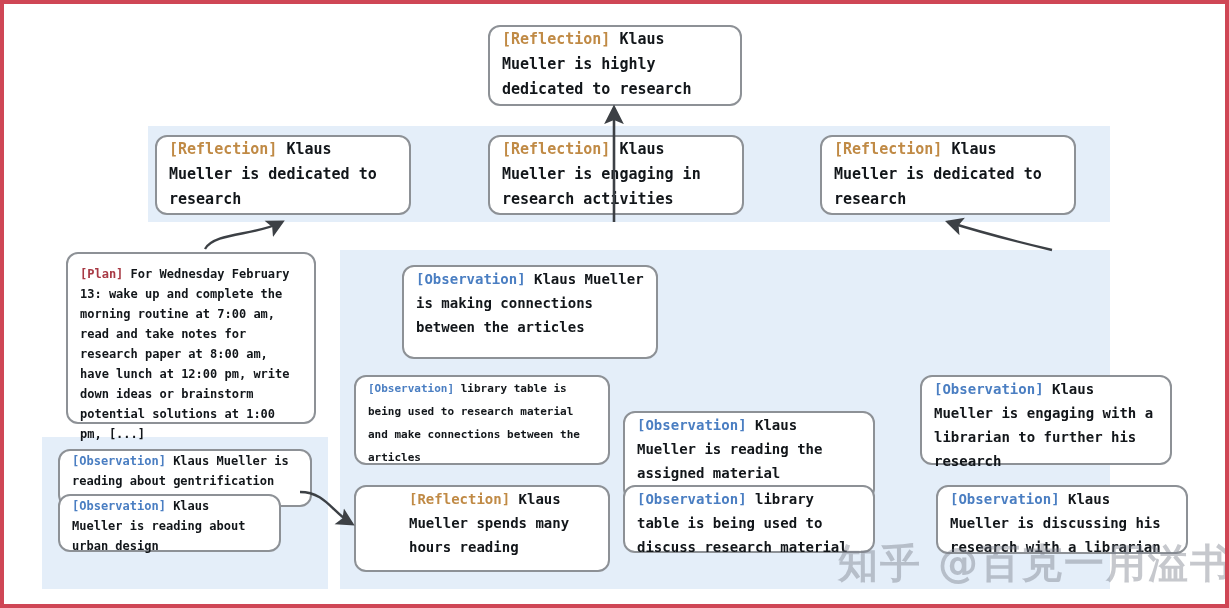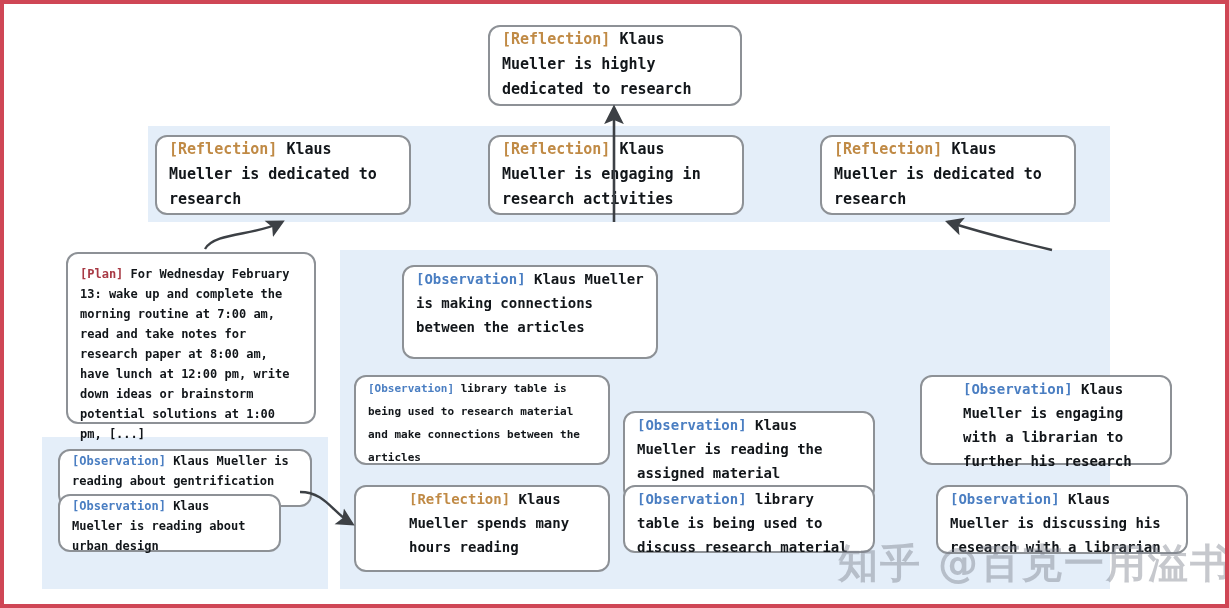--- a/index.html
+++ b/index.html
@@ -161,21 +161,21 @@
 
   <div class="node fs-14" style="left:623px; top:375px; width:252px; height:90px;margin-top:36px;">
     <span class="txt"><span class="tag tag-observation">[Observation]</span><span> Klaus Mueller is reading the assigned material</span></span>
   </div>
 
   <div class="node fs-14" style="left:623px; top:485px; width:252px; height:68px;">
     <span class="txt"><span class="tag tag-observation">[Observation]</span><span> library table is being used to discuss research material</span></span>
   </div>
 
 
-  <div class="node fs-14" style="left:920px; top:375px; width:252px; height:90px;padding-left:29px;">
+  <div class="node fs-14" style="left:920px; top:375px; width:252px; height:90px;">
     <span class="txt"><span class="tag tag-observation">[Observation]</span><span> Klaus Mueller is engaging with a librarian to further his research</span></span>
   </div>
 
   <div class="node fs-14" style="left:936px; top:485px; width:252px; height:69px;">
     <span class="txt"><span class="tag tag-observation">[Observation]</span><span> Klaus Mueller is discussing his research with a librarian</span></span>
   </div>
 
   <div id="watermark">知乎 @百克一用溢书生</div>
 
   <div id="page-border"></div>

